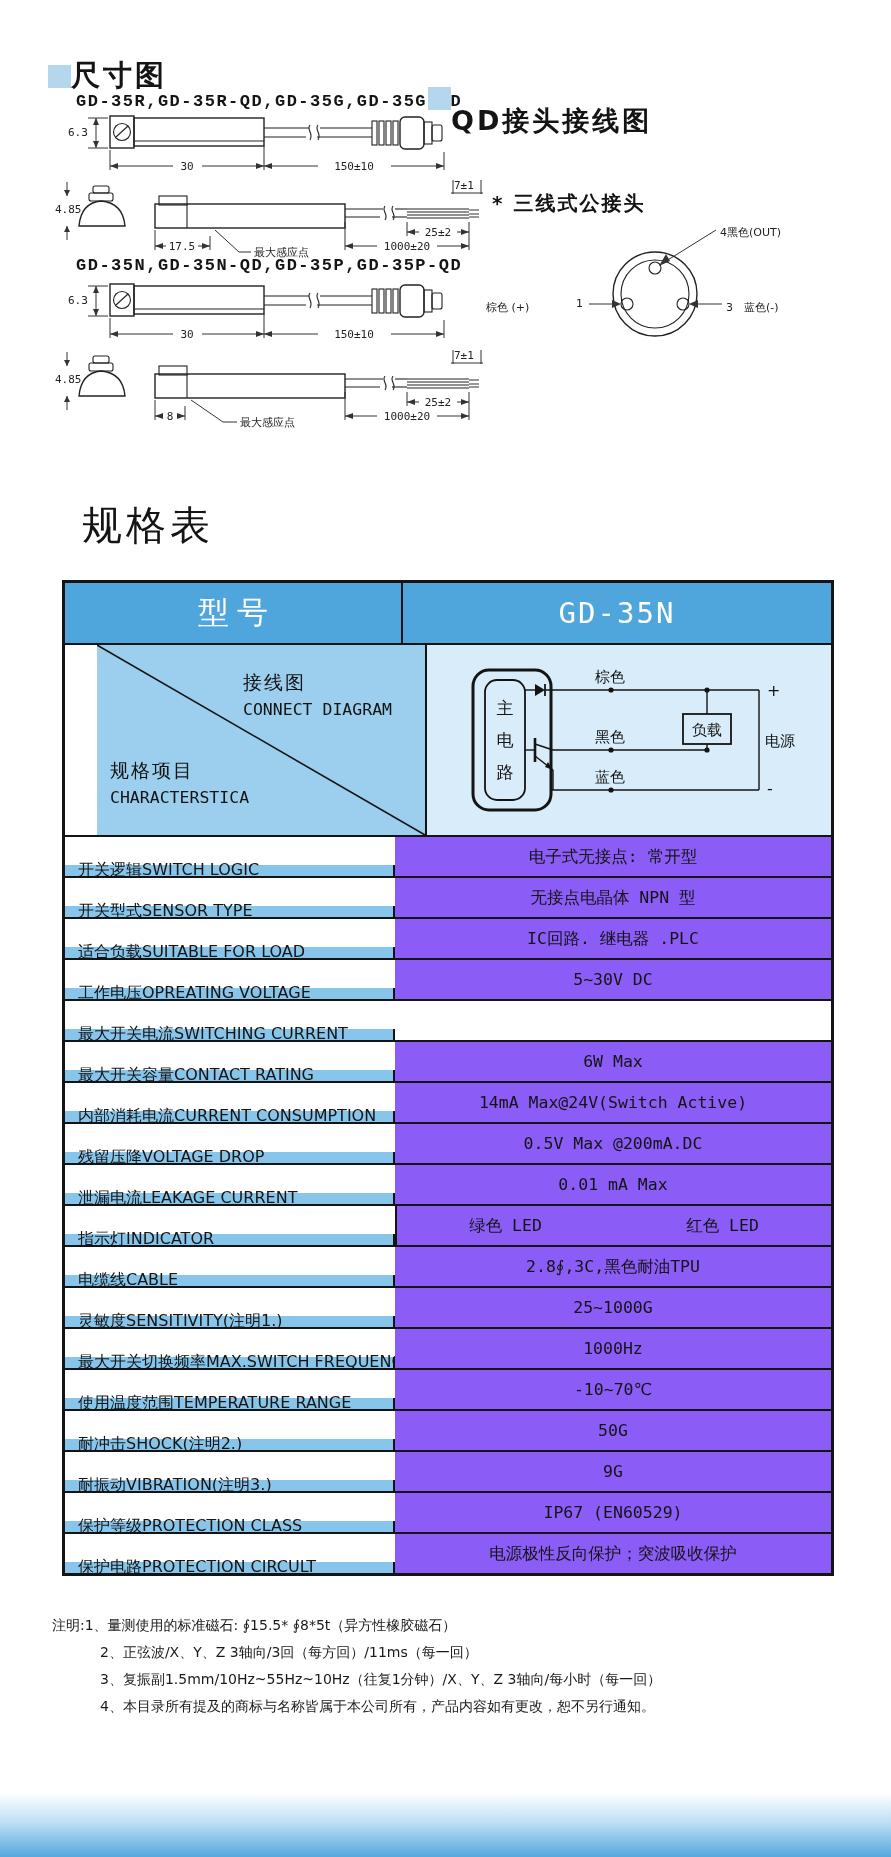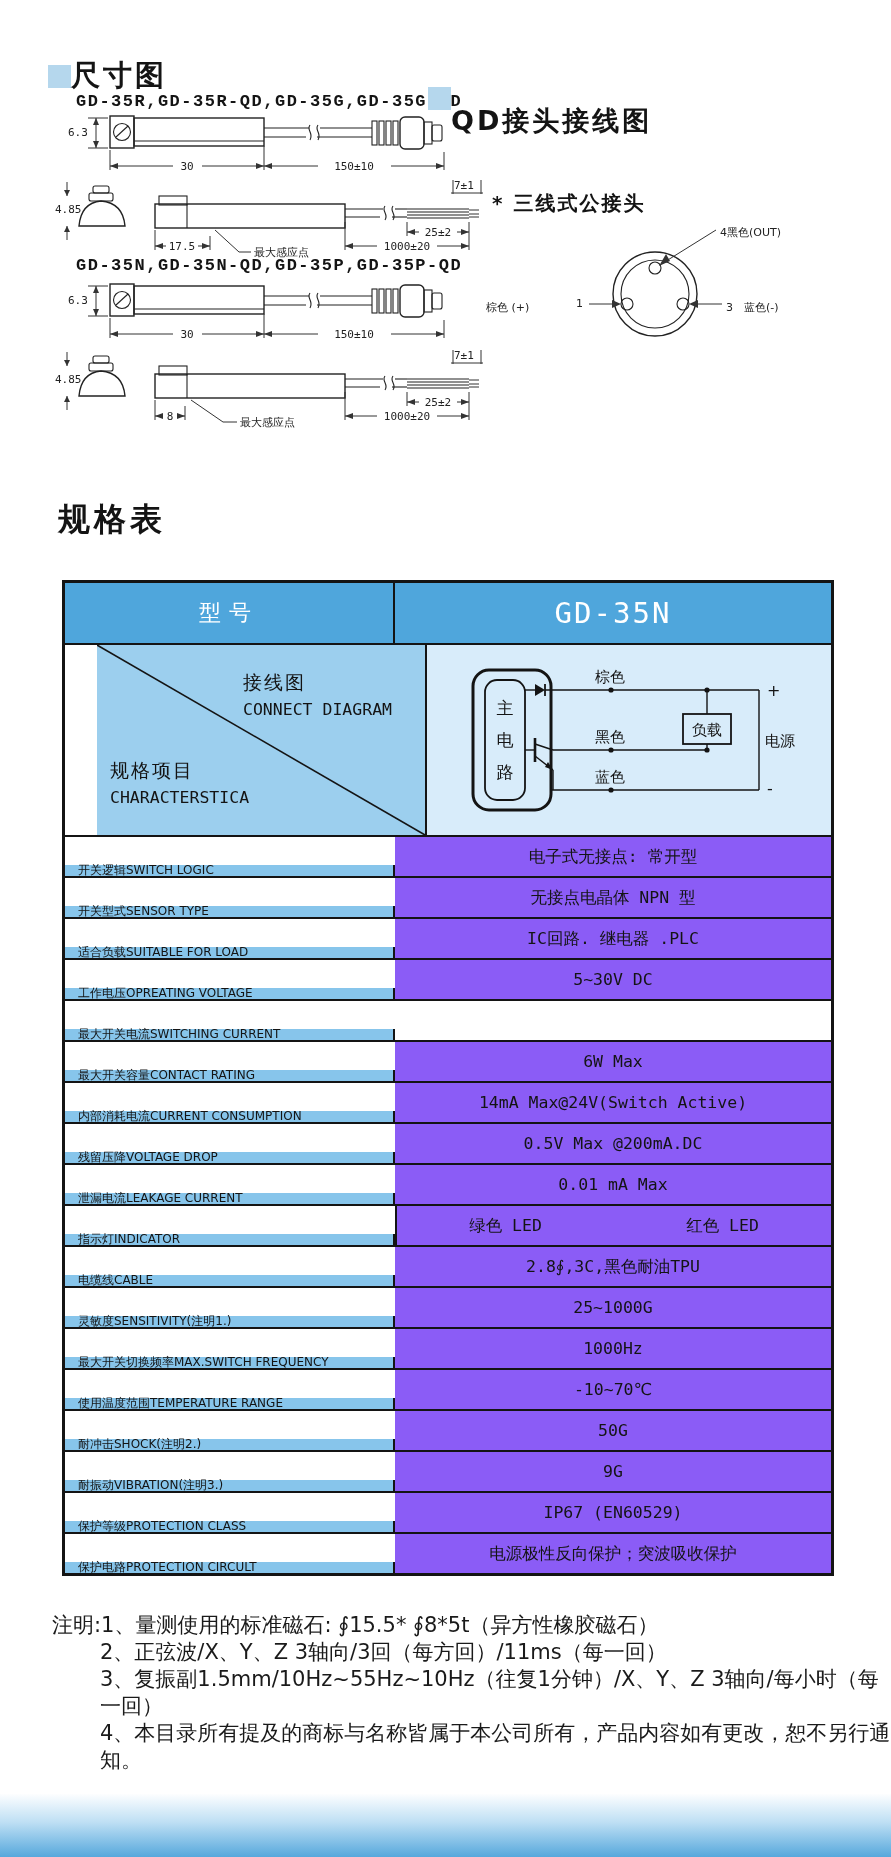--- a/index.html
+++ b/index.html
@@ -8,54 +8,54 @@
     position:relative; width:891px; height:1857px; background:#ffffff;
     font-family:"DejaVu Sans", sans-serif; color:#141414; overflow:hidden;
   }
   
   .sec-head { position:absolute; display:flex; align-items:center; }
   .marker { width:23px; height:23px; background:#b5d7ed; flex:none; }
   .sec-title { font-size:29px; font-weight:bold; letter-spacing:3px; white-space:nowrap; }
   .models { position:absolute; font-family:Liberation Mono, monospace; font-size:17px;
             font-weight:bold; letter-spacing:1.5px; white-space:nowrap; }
   .qd-note { position:absolute; font-size:20px; font-weight:bold; letter-spacing:2px; }
-  .big-title { position:absolute; font-size:32px; font-weight:bold; letter-spacing:4px; }
+  .big-title { position:absolute; font-size:40px; font-weight:normal; letter-spacing:4px;margin-left:24px; }
 
   svg { display:block; }
   .draw { position:absolute; }
   .tech  { stroke:#222; stroke-width:1.4; fill:none; }
   .tech2 { stroke:#222; stroke-width:1.1; fill:none; }
   .dimln { stroke:#333; stroke-width:1; fill:none; }
   .dimtx { font-family:"DejaVu Sans Mono", monospace; font-size:11px; fill:#222; }
   .cjktx { font-family:"DejaVu Sans", sans-serif; font-size:11px; fill:#222; }
   .arr   { fill:#333; stroke:none; }
 
   
   .spec-table { position:absolute; left:62px; top:580px; width:772px;
                 border:3px solid #141414; background:#fff; }
   .thead { display:flex; height:60px; background:#4fa6dc; }
   .thead .c1 { width:330px; border-right:2px solid #141414; display:flex; align-items:center;
-               justify-content:center; color:#fff; font-size:22px; letter-spacing:8px; }
+               justify-content:center; color:#fff; font-size:31px; letter-spacing:8px;margin-left:8px; }
   .thead .c2 { flex:1; display:flex; align-items:center; justify-content:center; color:#fff;
                font-size:29px; font-family:"DejaVu Sans Mono", monospace; letter-spacing:2px; }
   .drow { display:flex; height:192px; border-top:2px solid #141414; }
   .drow .dc1 { width:330px; background:#9ccfee; border-right:2px solid #141414; position:relative;margin-left:32px; }
   .drow .dc2 { flex:1; background:#d8ecfa; display:flex; align-items:center; justify-content:center; }
   .diag-line { position:absolute; left:0; top:0; }
   .diag-top { position:absolute; left:146px; top:24px; font-size:19px; line-height:27px; letter-spacing:2px; }
   .diag-top .en, .diag-bot .en { font-size:16.5px; font-family:"DejaVu Sans Mono", monospace; letter-spacing:0; }
   .diag-bot { position:absolute; left:13px; top:112px; font-size:19px; line-height:27px; letter-spacing:2px; }
   .srow { display:flex; height:41px; border-top:2px solid #141414; }
   .srow .lab { width:330px; background:#87c5eb; border-right:2px solid #141414;
-               display:flex; align-items:center; padding-left:13px; font-size:12px; white-space:nowrap;margin-top:28px; }
+               display:flex; align-items:center; padding-left:13px; font-size:16px; white-space:nowrap;margin-top:28px; }
   .srow .val { flex:1; background:#8b5cf6; display:flex; align-items:center; justify-content:center;
                font-size:16.5px; font-family:"DejaVu Sans Mono","DejaVu Sans", monospace; white-space:nowrap; }
   .srow .val.v2 { border-left:2px solid #141414; }
 
-  .notes { position:absolute; left:52px; top:1612px; font-size:21px; line-height:27px; color:#1a1a1a; }
+  .notes { position:absolute; left:52px; top:1612px; font-size:14px; line-height:27px; color:#1a1a1a; }
   .notes .indent { padding-left:48px; }
 
   .footer-bar { position:absolute; left:0; top:1794px; width:891px; height:63px;
     background:linear-gradient(to bottom, #fdfeff 0%, #bedff4 45%, #56a8dc 100%); }
 </style>
 </head>
 <body>
 
 <div class="page">
 

